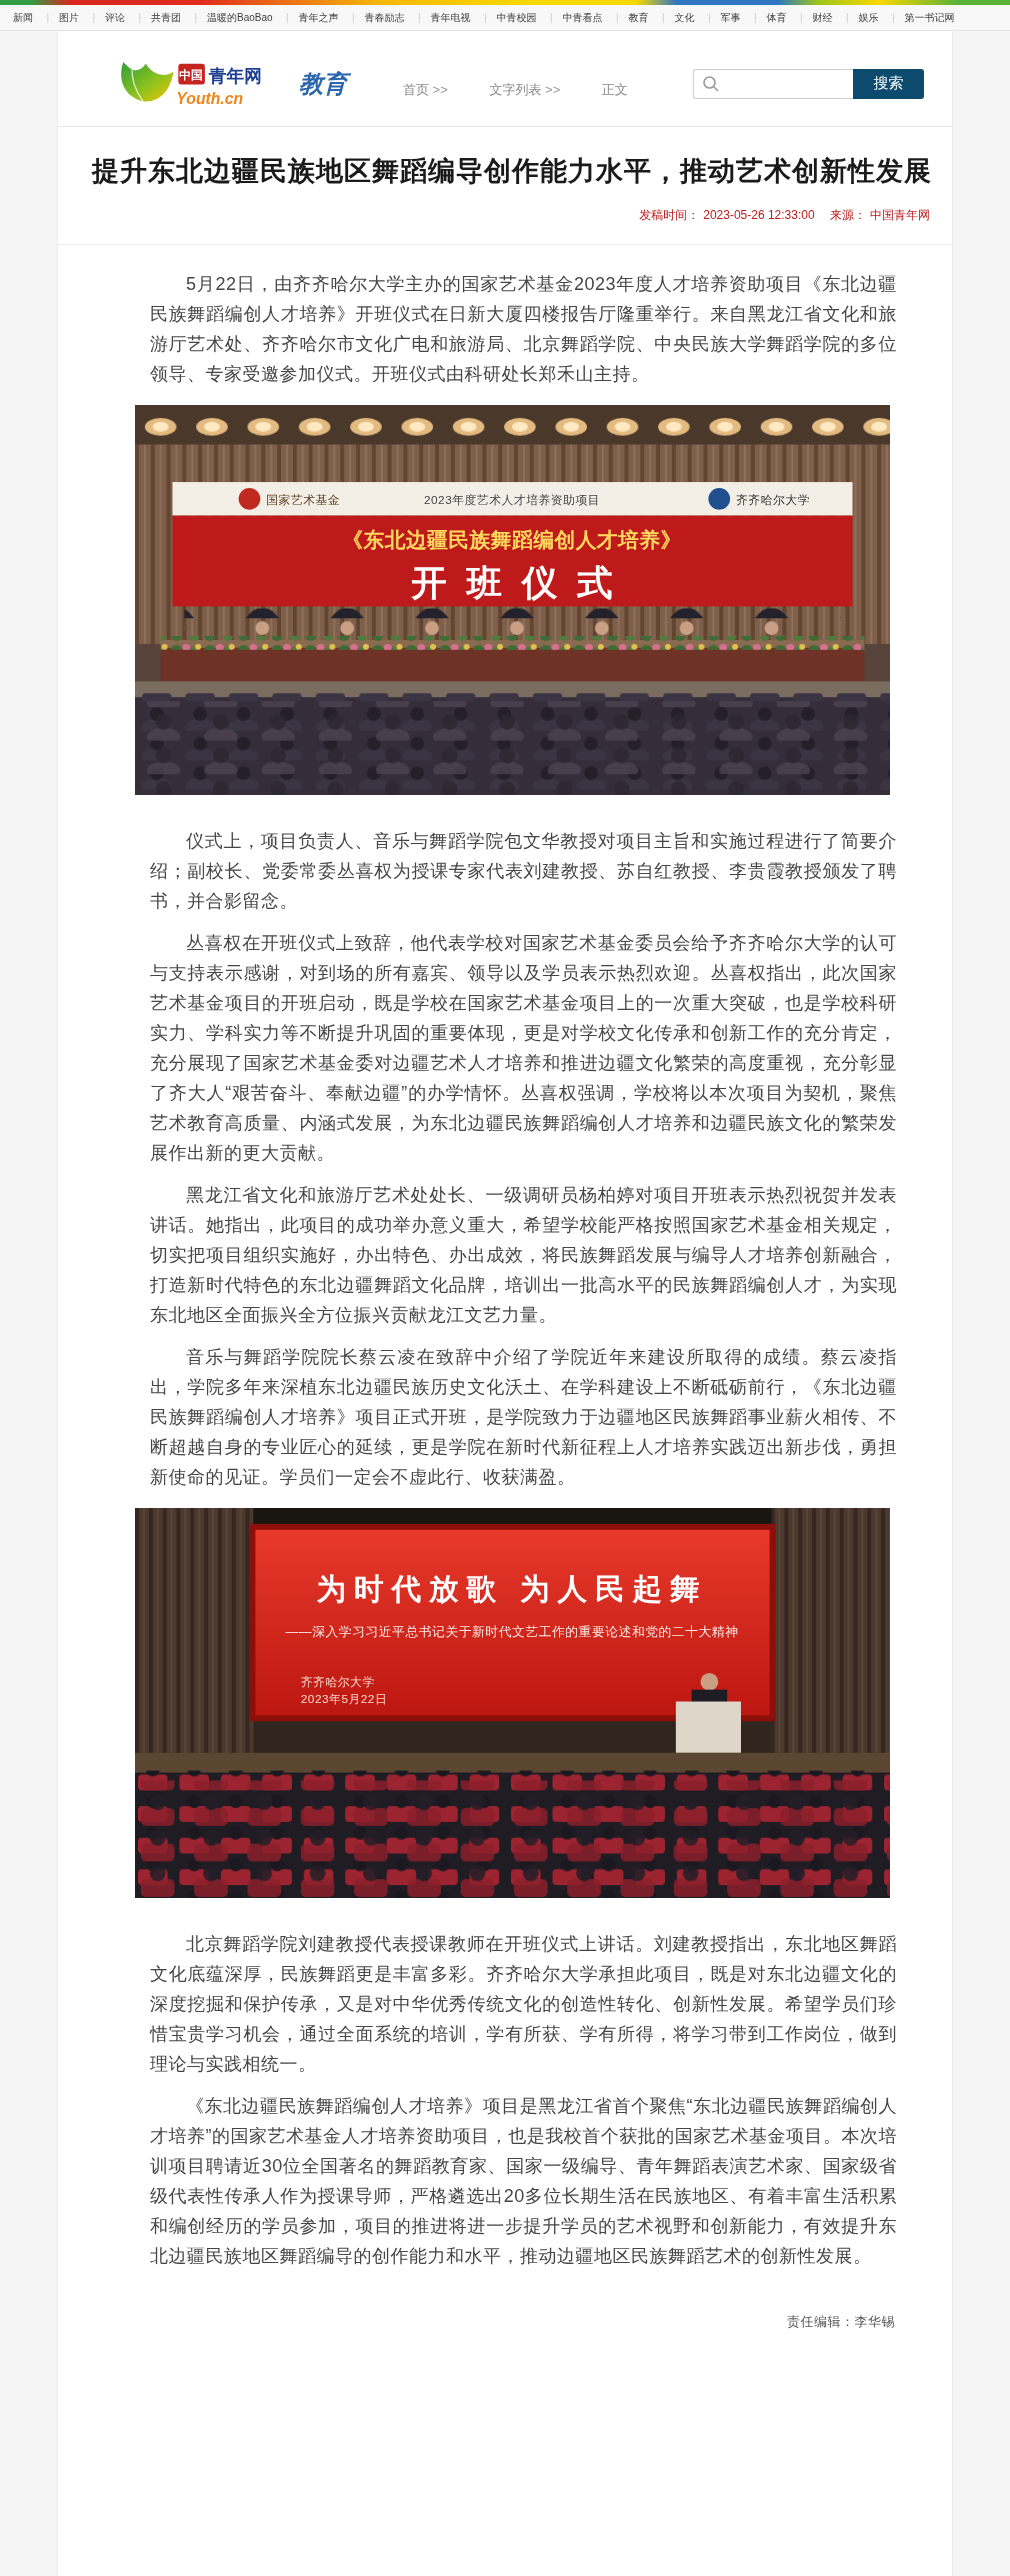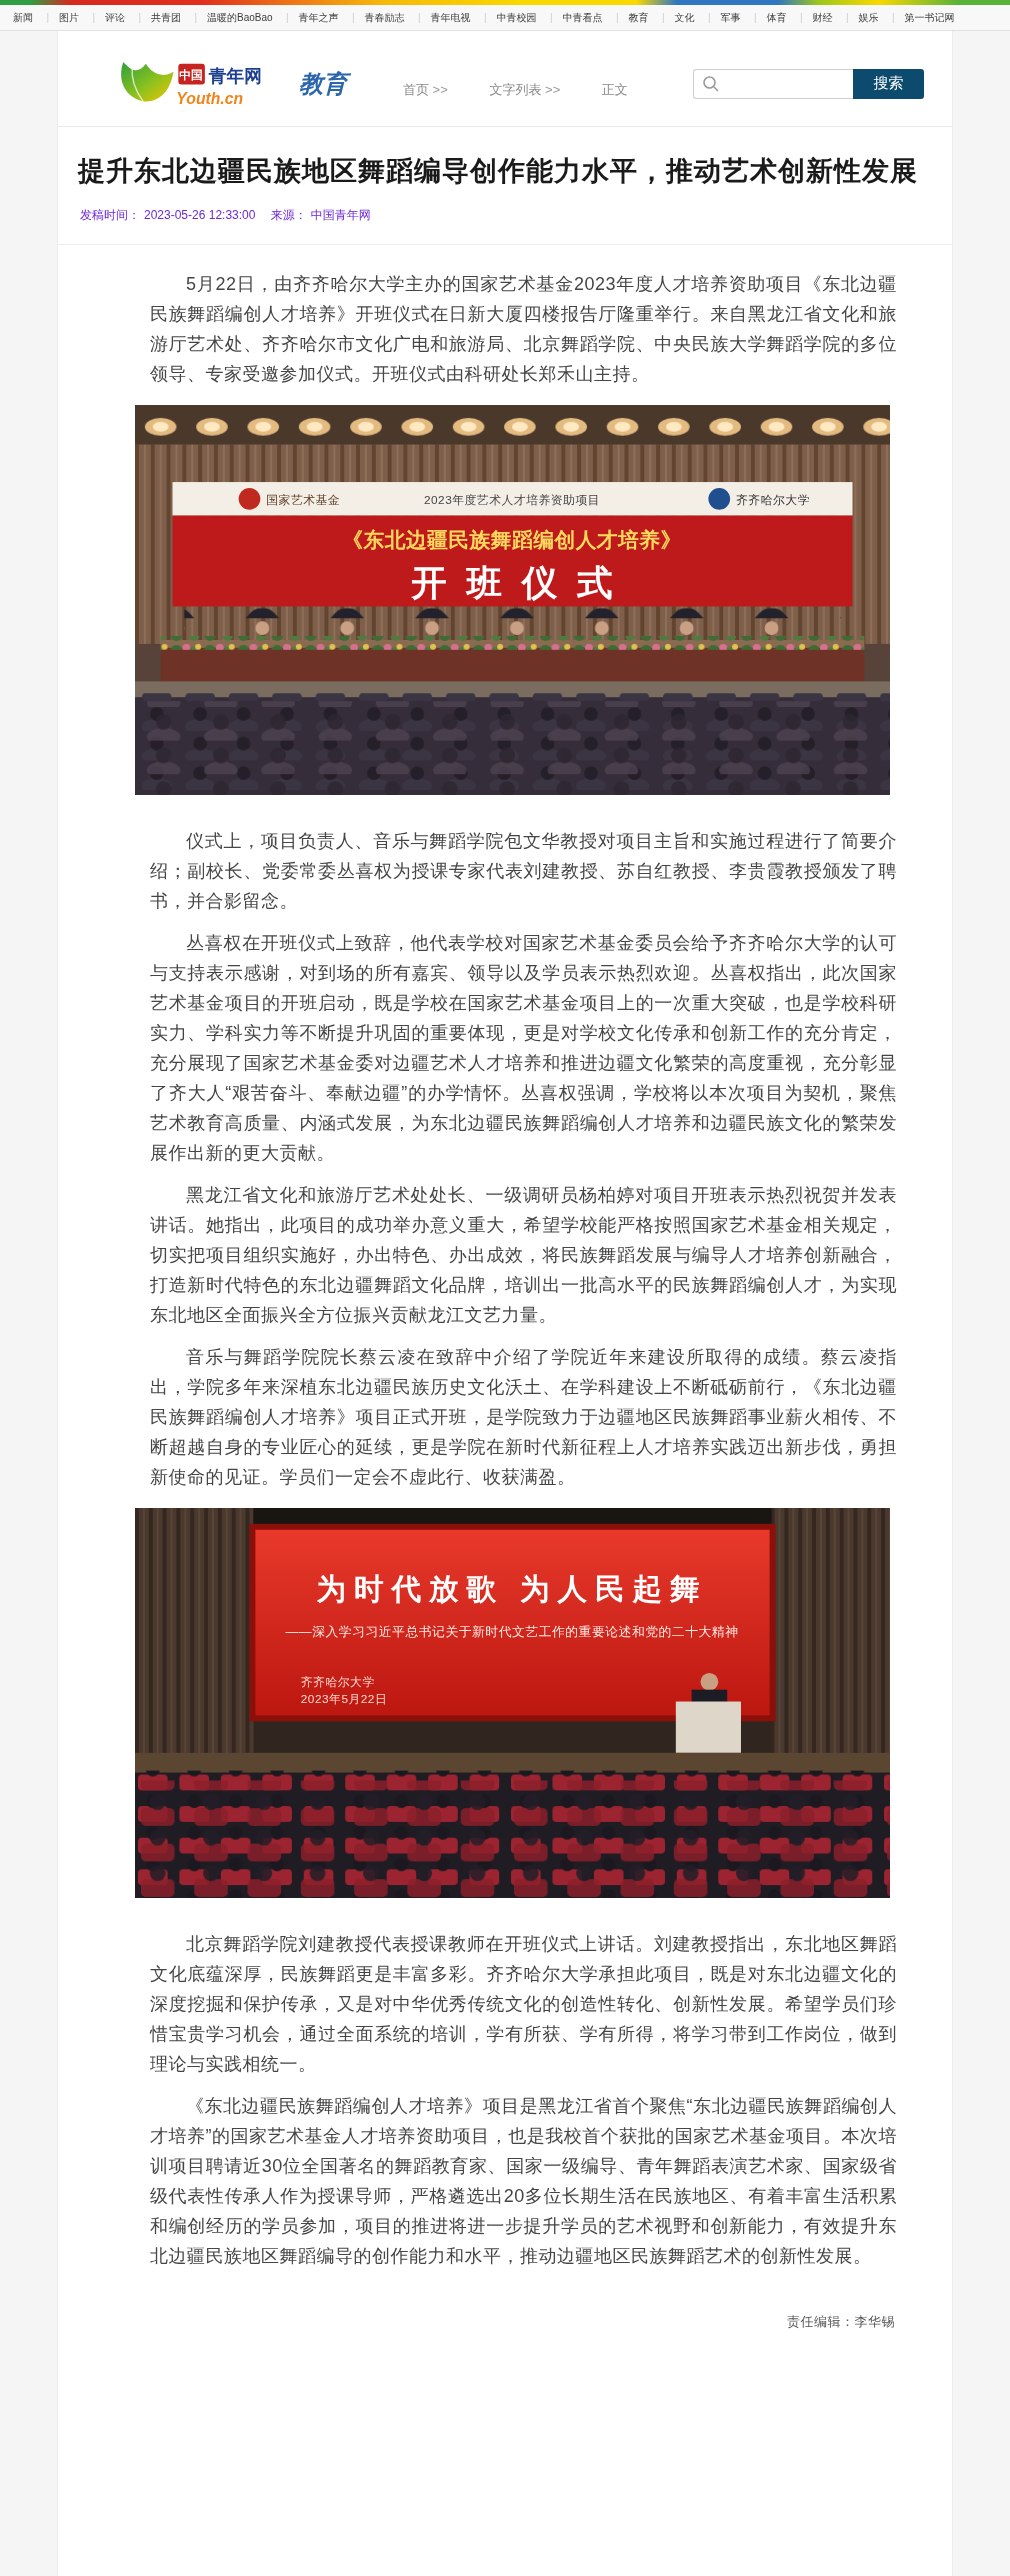--- a/index.html
+++ b/index.html
@@ -51,23 +51,23 @@
     width:160px; height:30px; border:1px solid #cfcfcf; border-right:none;
     border-radius:3px 0 0 3px; padding:0 6px 0 32px; font-size:13px; outline:none;
   }
   .search-icon { position:absolute; left:8px; top:5px; }
   .search-btn {
     width:71px; height:30px; border:none; background:#0c4a6e; color:#fff;
     font-size:15px; border-radius:0 3px 3px 0; cursor:pointer;
     font-family:inherit;
   }
   
-  .title-block { text-align:left; padding:26px 20px 20px; border-bottom:1px solid #ececec; }
+  .title-block { text-align:right; padding:26px 20px 20px; border-bottom:1px solid #ececec; }
   .page-title { margin:0; font-size:27px; font-weight:bold; color:#1a1a1a; letter-spacing:1px; }
-  .meta { margin-top:18px; font-size:12px; color:#6d28d9; }
+  .meta { margin-top:18px; font-size:12px; color:#b91c1c; }
   .meta span { margin:0 2px; }
   
   .article {
     width:747px; margin-left:92px; padding-top:12px;
     font-size:18px; line-height:30px; letter-spacing:0.5px;
     color:#454545; text-align:justify;
   }
   .article p { text-indent:2em; margin:12px 0; }
   .article figure { margin:16px 0 16px -15px; width:800px; font-size:0; }
   .editor-line { text-align:right; font-size:13px; color:#555; margin:36px 2px 0 0; }

